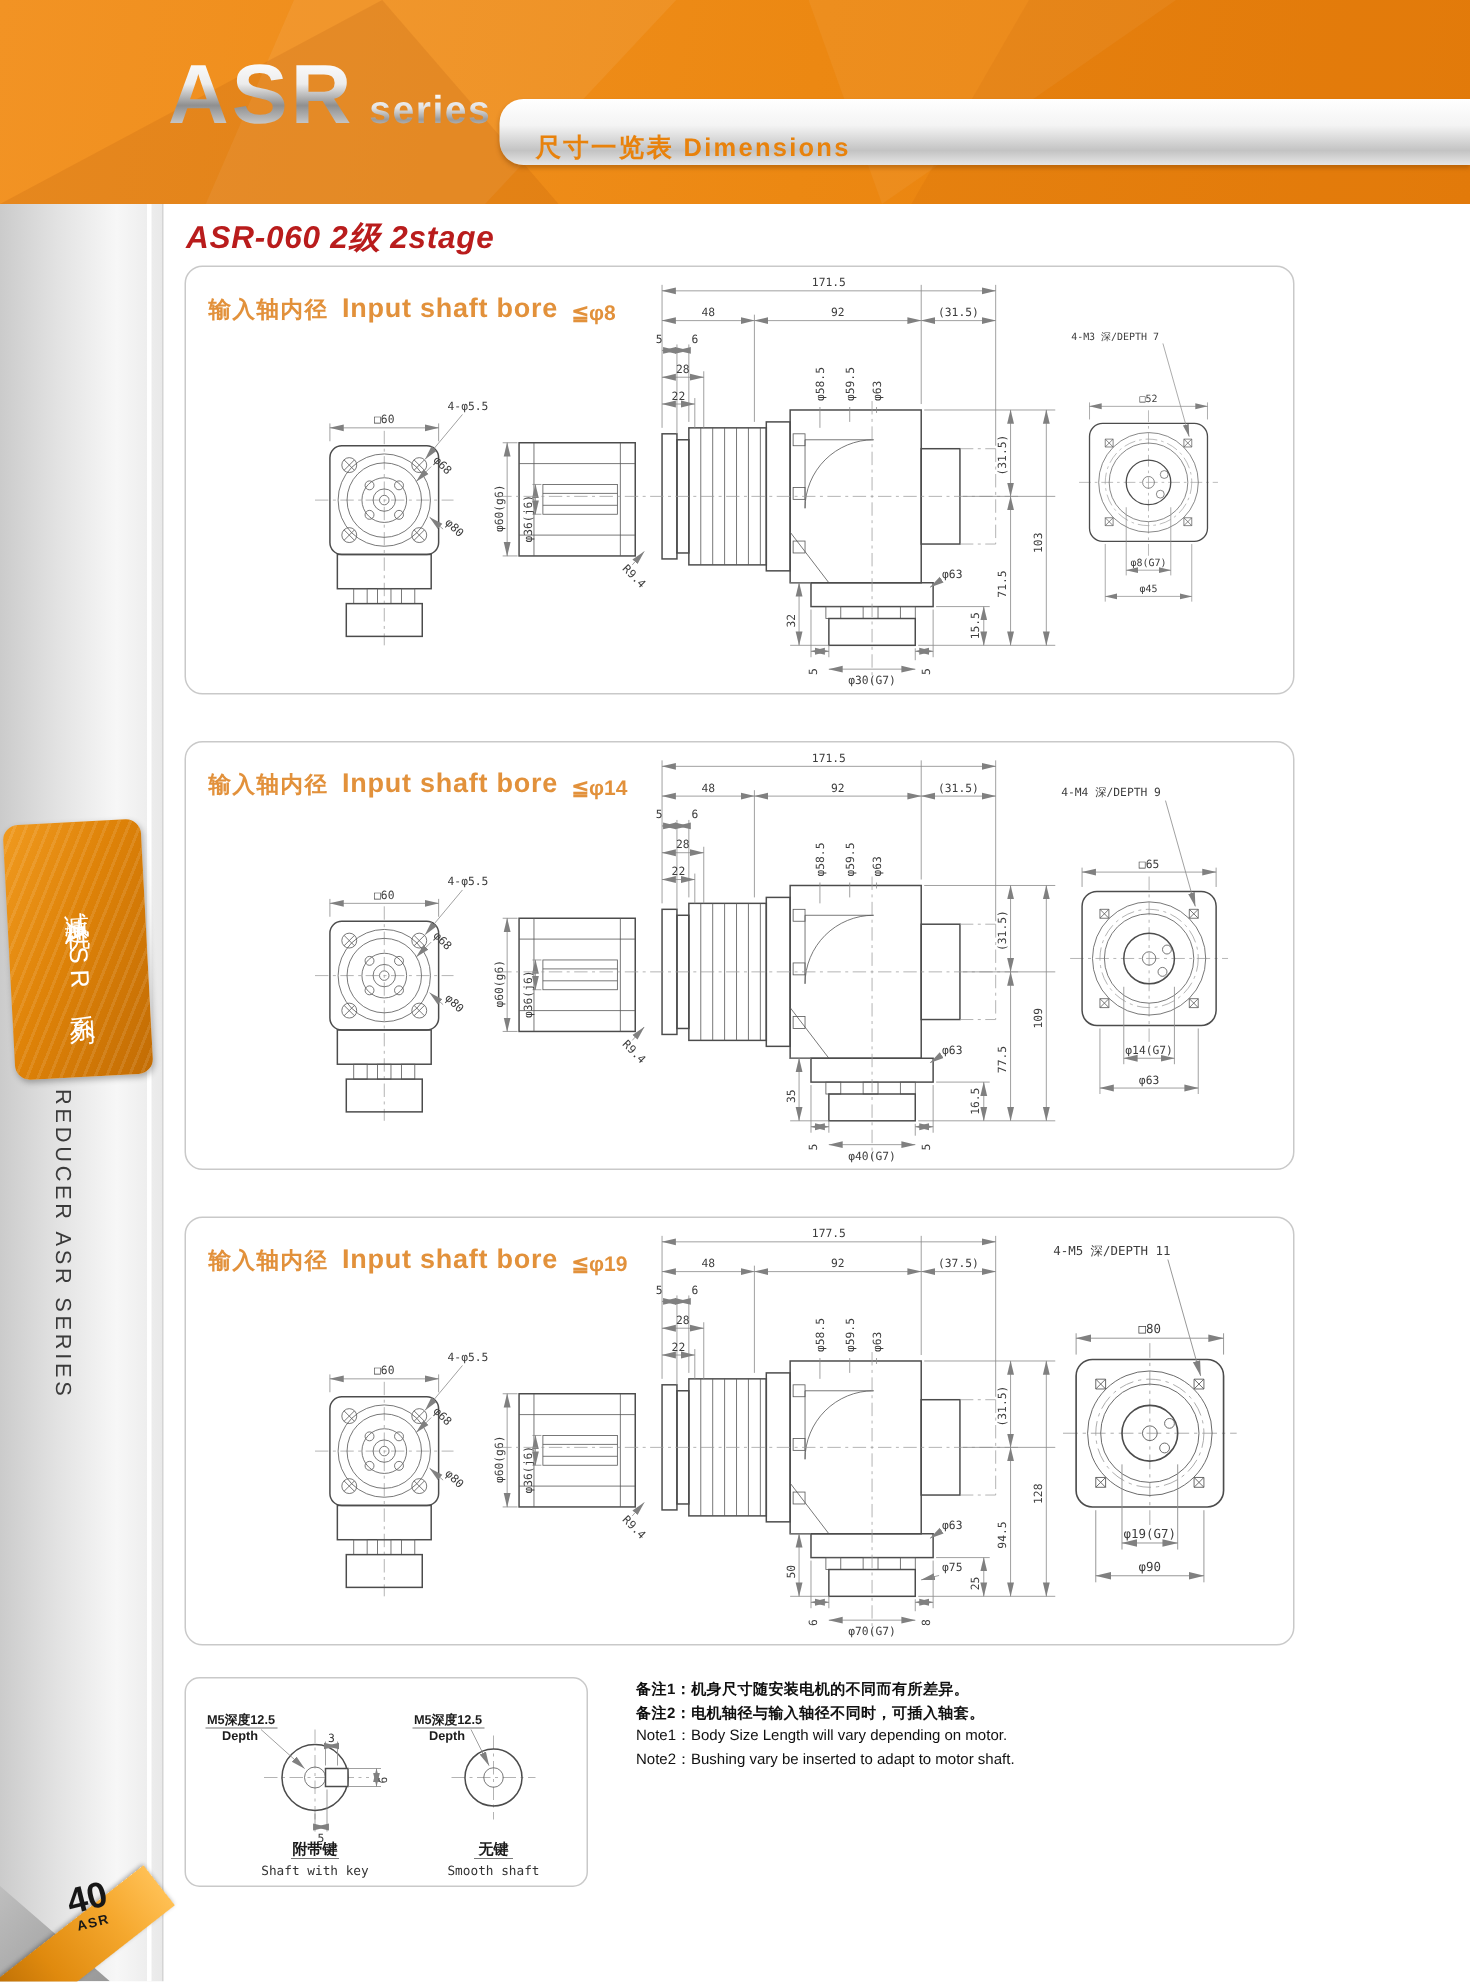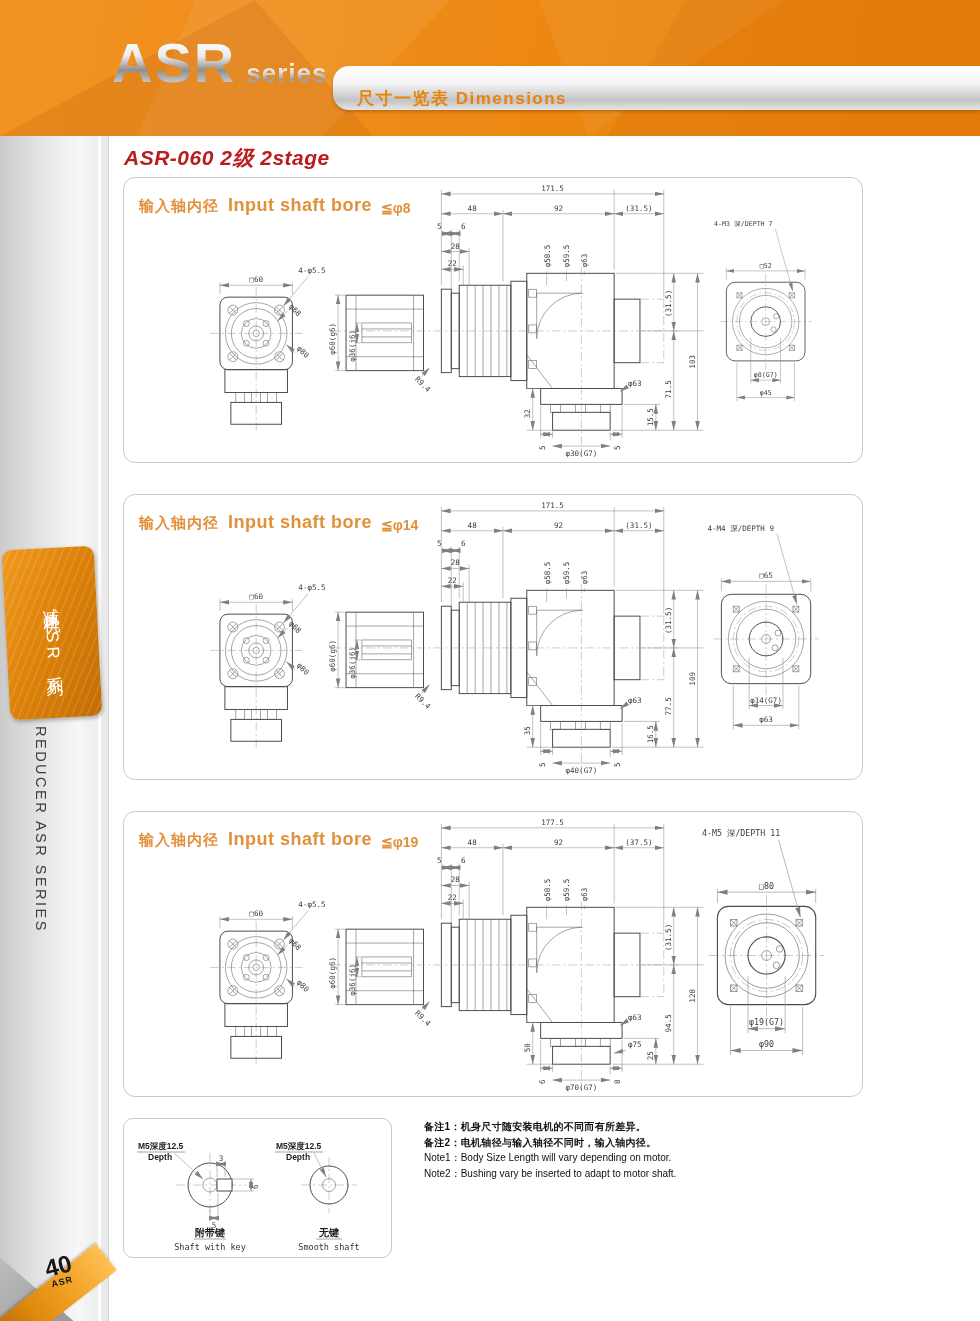--- a/index.html
+++ b/index.html
@@ -606,16 +606,16 @@
       <line class="dm" x1="190" y1="34" x2="202" y2="58" marker-end="url(#ar)"></line>
       <text class="cap-cn" x="205" y="117" text-anchor="middle">无键</text>
       <path class="tn" d="M192 120h26"></path>
       <text class="cap-en" x="205" y="131" text-anchor="middle">Smooth shaft</text>
     </g>
   </svg>
 </div>
 
 <div class="notes">
   <div class="cn">备注1：机身尺寸随安装电机的不同而有所差异。</div>
-  <div class="cn">备注2：电机轴径与输入轴径不同时，输入轴内径。</div>
+  <div class="cn">备注2：电机轴径与输入轴径不同时，可插入轴套。</div>
   <div>Note1：Body Size Length will vary depending on motor.</div>
   <div>Note2：Bushing vary be inserted to adapt to motor shaft.</div>
 </div>
 
 </body></html>

